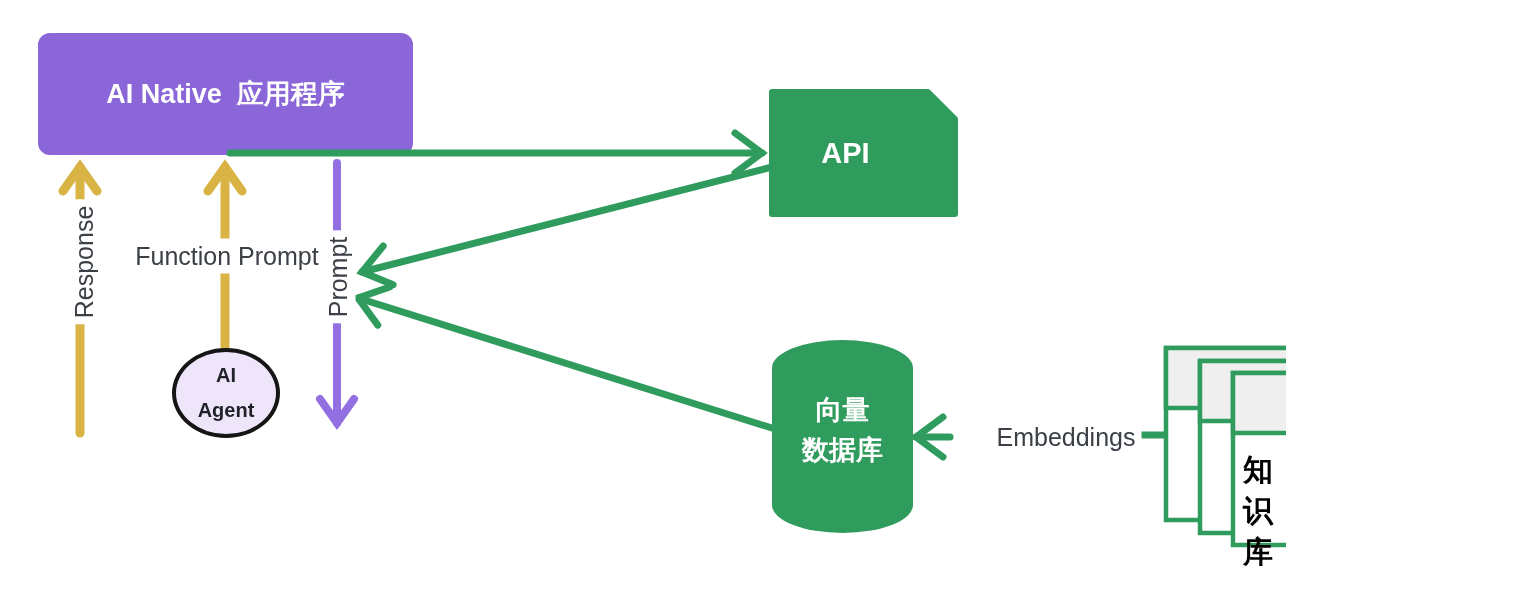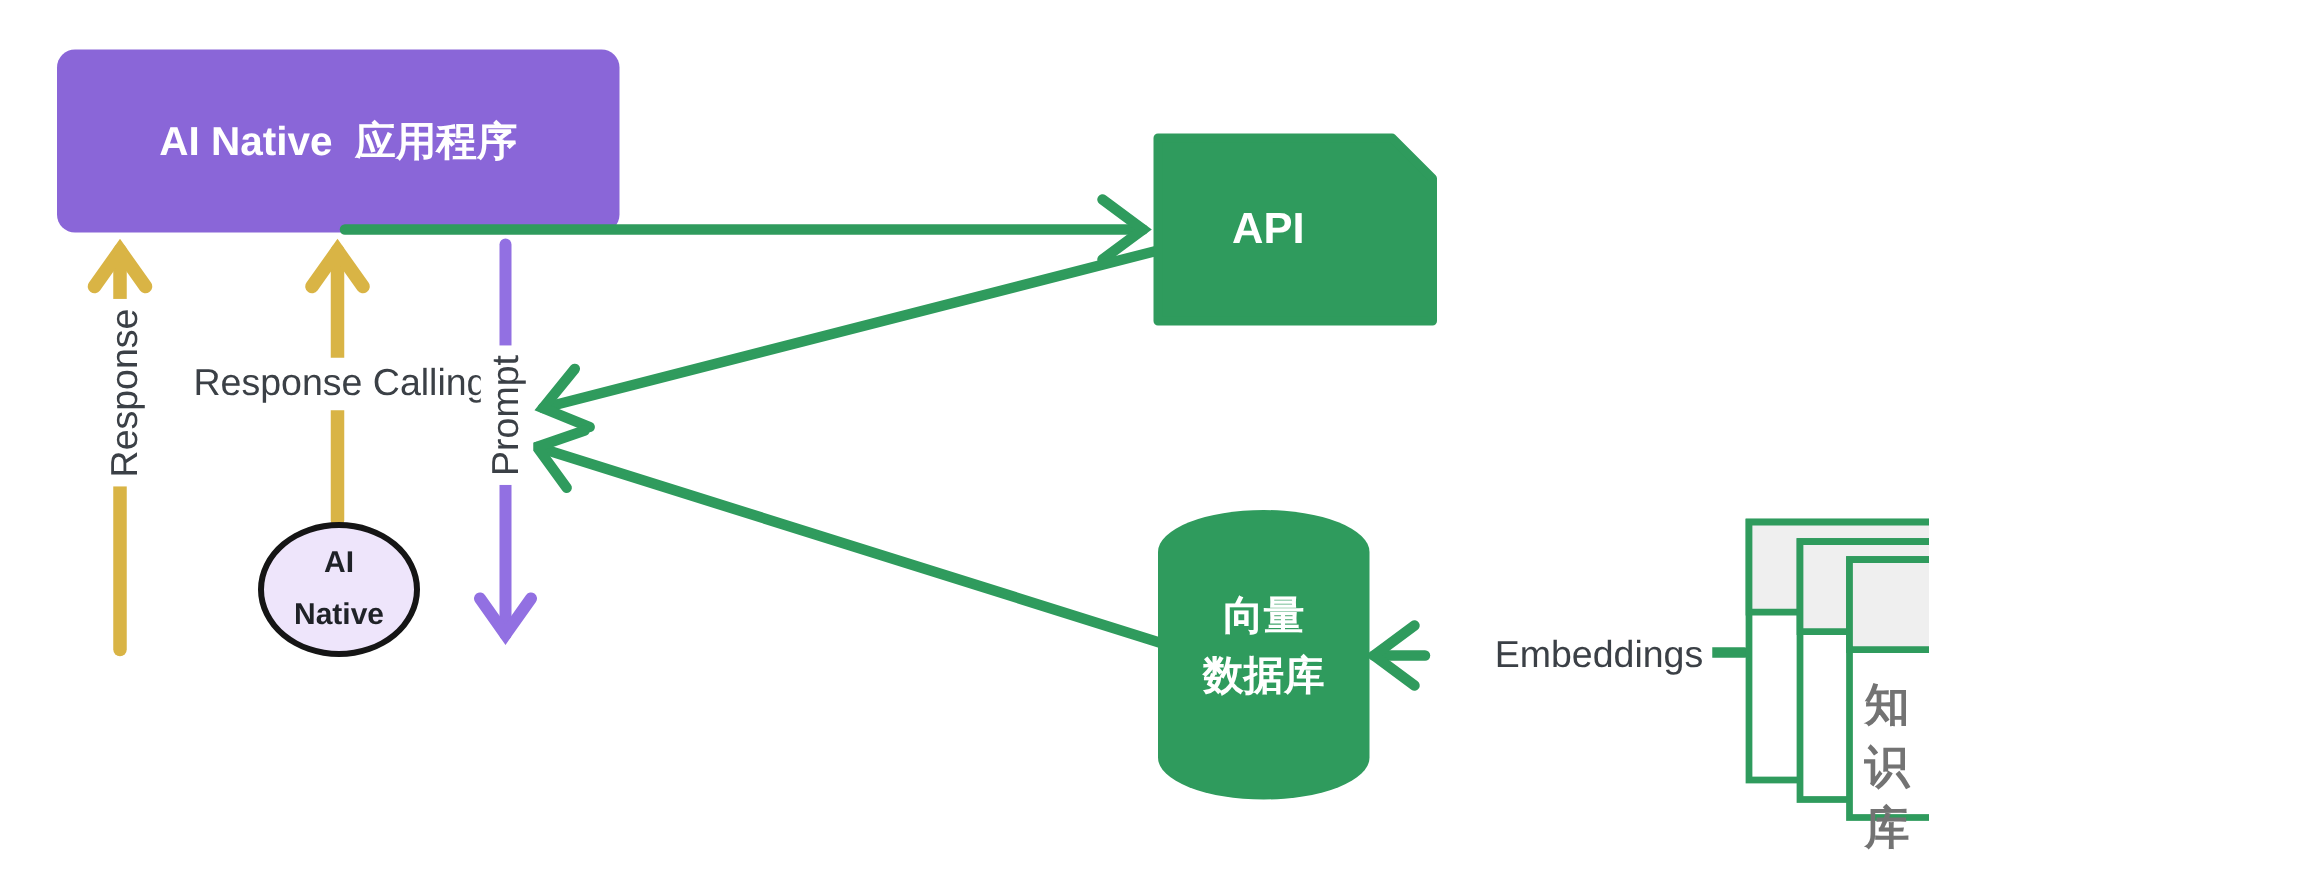--- a/index.html
+++ b/index.html
@@ -33,21 +33,21 @@
     color:#1F2227; font-weight:bold; font-size:20px; line-height:1.15; z-index:3;gap:12px;
   }
   #svg-layer{left:0; top:0; z-index:2;}
   .shape-label{
     display:flex; align-items:center; justify-content:center; flex-direction:column;
     color:#fff; font-weight:bold; z-index:4; pointer-events:none;
   }
   #api-label{left:754px; top:92px; width:183px; height:122px; font-size:29px;}
   #vdb-label{left:772px; top:355px; width:141px; height:150px; font-size:27px; line-height:1.5;}
   #kb-label{
-    left:1243px; top:450px; font-size:30px; font-weight:bold; color:#737373; z-index:4;
+    left:1243px; top:450px; font-size:30px; font-weight:bold; color:#000000; z-index:4;
   }
   .edge-label{
     z-index:4; background:#fff; color:var(--text-dark); font-size:25px;
     padding:3px 6px; white-space:nowrap;
   }
   #response-label{left:84px; top:262px; transform:translate(-50%,-50%) rotate(-90deg);}
   #fc-label{left:227px; top:256px; transform:translate(-50%,-50%);}
   #prompt-label{left:338px; top:277px; transform:translate(-50%,-50%) rotate(-90deg);}
   #embeddings-label{left:1066px; top:437px; transform:translate(-50%,-50%);}
 </style>
@@ -103,30 +103,30 @@
       <path d="M1200,361 L1337,361 L1337,406 L1320,421 L1200,421 Z" style="fill:var(--card-header); stroke:var(--green)" stroke-width="4.5"></path>
     </g>
     <g>
       <rect x="1233" y="373" width="270" height="172" fill="#fff" style="stroke:var(--green)" stroke-width="4.5"></rect>
       <path d="M1233,373 L1370,373 L1370,418 L1353,433 L1233,433 Z" style="fill:var(--card-header); stroke:var(--green)" stroke-width="4.5"></path>
     </g>
   </svg>
 
   <div id="agent-circle" class="abs">
     <span>AI</span>
-    <span>Native</span>
+    <span>Agent</span>
   </div>
 
   <div id="api-label" class="abs shape-label">
     <span>API</span>
   </div>
   <div id="vdb-label" class="abs shape-label">
     <span>向量</span>
     <span>数据库</span>
   </div>
   <div id="kb-label" class="abs">知识库</div>
 
   <div id="response-label" class="abs edge-label">Response</div>
-  <div id="fc-label" class="abs edge-label">Response Calling</div>
+  <div id="fc-label" class="abs edge-label">Function Prompt</div>
   <div id="prompt-label" class="abs edge-label">Prompt</div>
   <div id="embeddings-label" class="abs edge-label">Embeddings</div>
 
 </div>
 
 </body></html>

